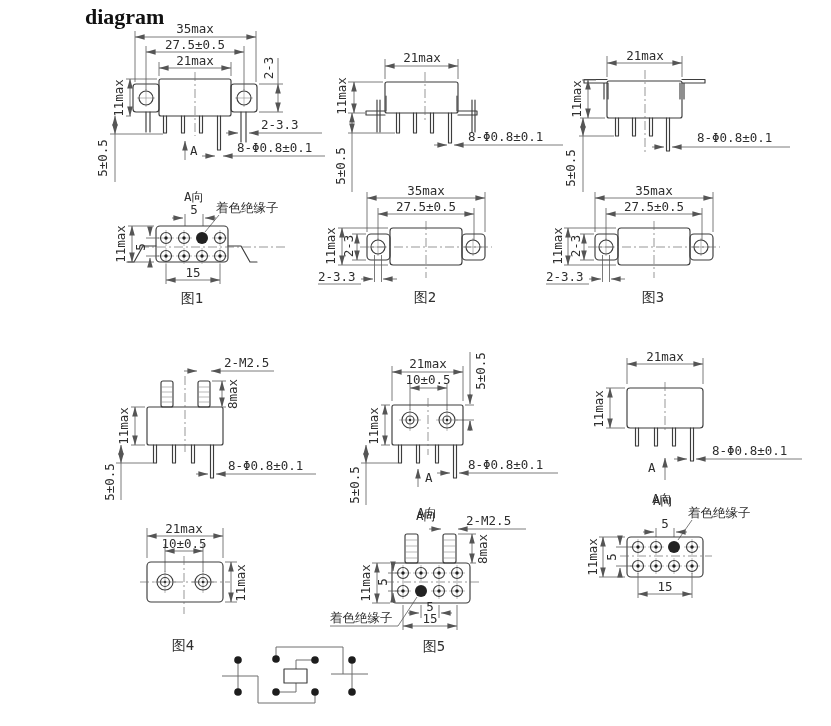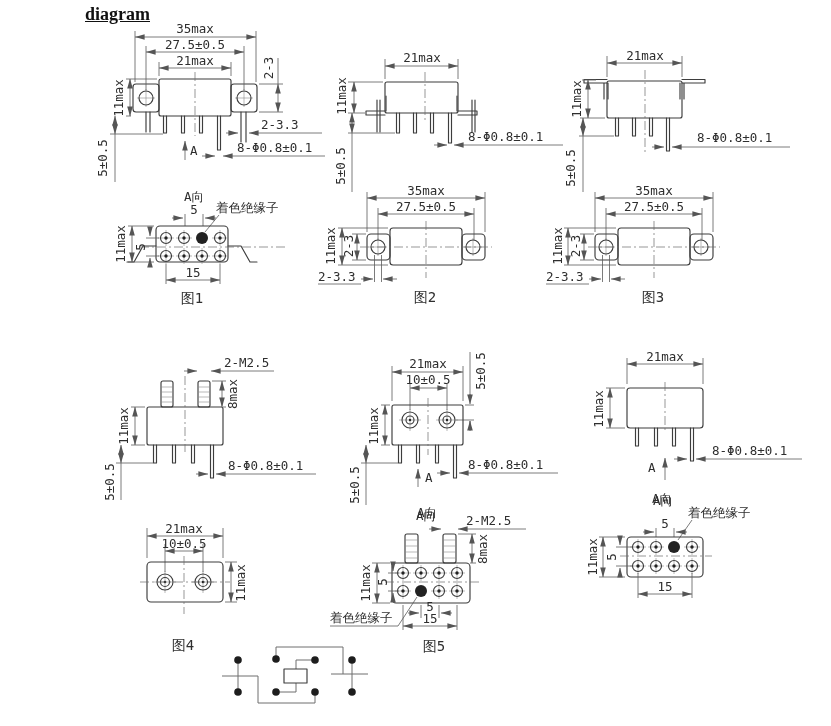--- a/index.html
+++ b/index.html
@@ -1,19 +1,19 @@
 <!DOCTYPE html>
 <html><head>
 <meta charset="utf-8">
 <style>
   html,body{margin:0;padding:0;background:#ffffff;}
   .page{position:relative;width:831px;height:726px;background:#fff;overflow:hidden;
         font-family:"DejaVu Sans Mono", monospace;}
   .heading{position:absolute;left:85px;top:4px;font-family:"Liberation Serif",serif;
-           font-weight:bold;font-size:18px;color:#111;text-decoration:underline;}
+           font-weight:bold;font-size:22px;color:#111;}
   svg text{font-family:"DejaVu Sans Mono",monospace;font-size:12.5px;fill:#2e2e2e;}
   svg text.cjk{font-size:12.5px;}
   svg text.cap{font-size:14px;}
   .o{fill:none;stroke:#3d3d3d;stroke-width:1.15;stroke-linejoin:round;stroke-linecap:round;}
   .ow{fill:#ffffff;stroke:#3d3d3d;stroke-width:1.15;stroke-linejoin:round;}
   .d{fill:none;stroke:#5a5a5a;stroke-width:0.8;}
   .c{fill:none;stroke:#6a6a6a;stroke-width:0.7;stroke-dasharray:9 3 2 3;}
   .t{fill:none;stroke:#8a8a8a;stroke-width:0.6;}
   .sc{fill:none;stroke:#6f6f6f;stroke-width:1;}
   .dm{marker-start:url(#ar);marker-end:url(#ar);}

